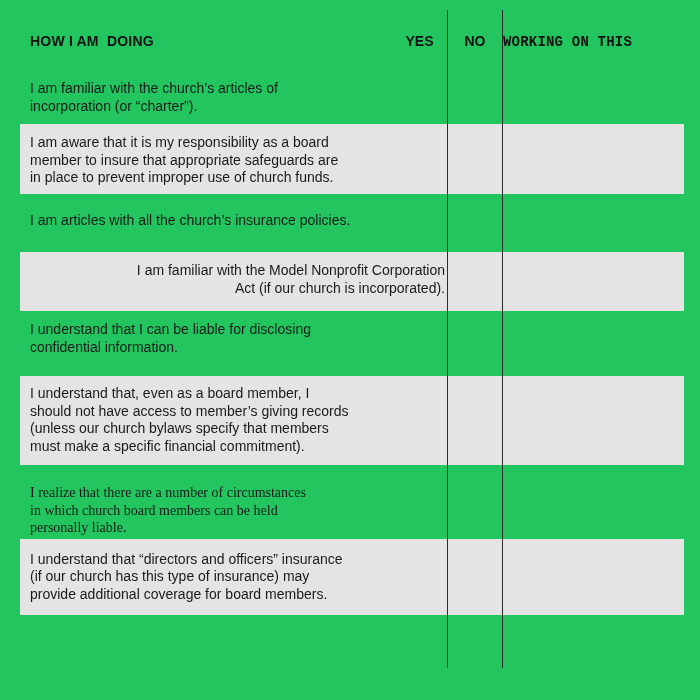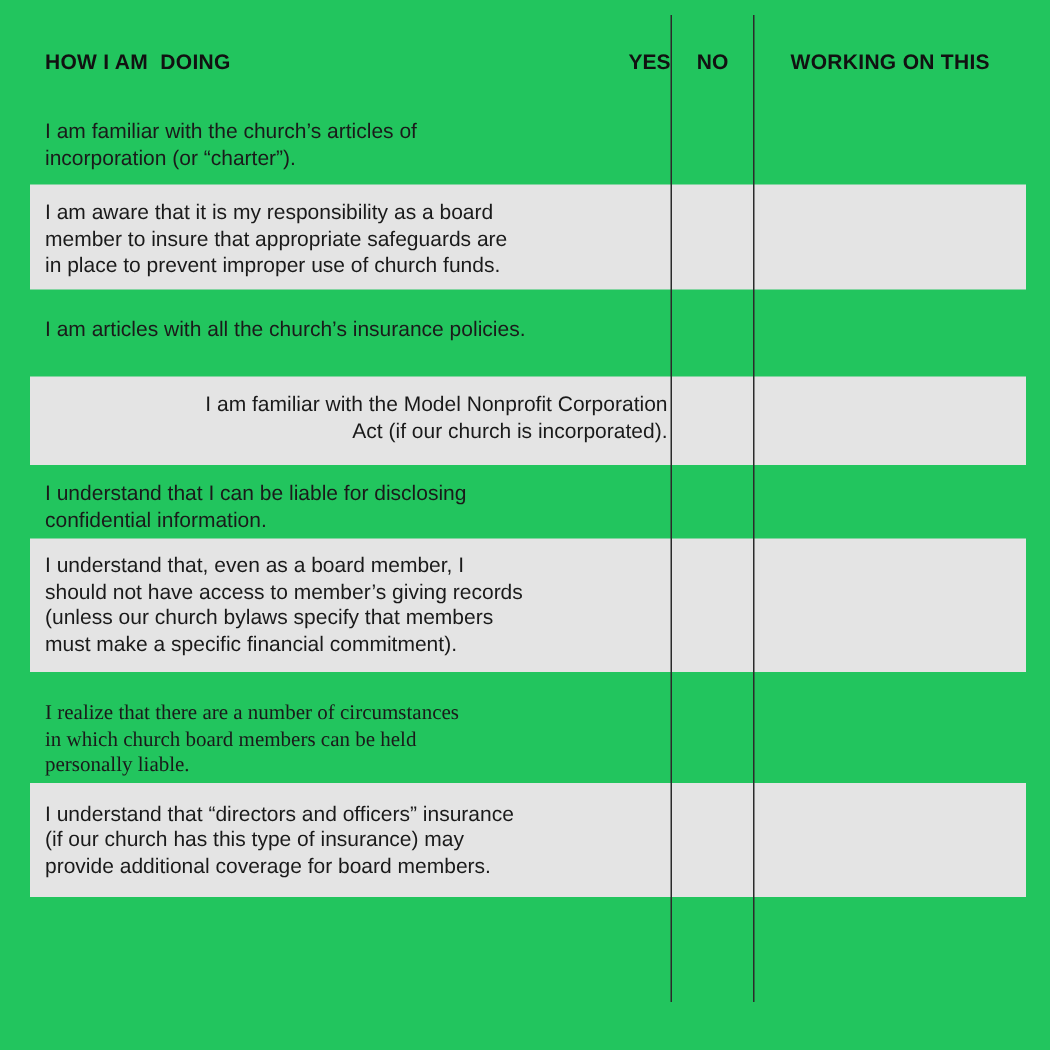--- a/index.html
+++ b/index.html
@@ -17,39 +17,39 @@
   .header-row {
     display: flex;
     align-items: baseline;
     padding-top: 33px;
     font-weight: bold;
     font-size: 14px;
     line-height: 16px;
     color: #111111;
   }
   .h-statement { width: 372px; padding-left: 10px; white-space: pre; letter-spacing: 0.2px; }
-  .h-yes { width: 55px; text-align: right; }
+  .h-yes { width: 55px; text-align: center; }
   .h-no { width: 56px; text-align: center; }
-  .h-working { width: 181px; text-align: center; letter-spacing: 0.2px; }
+  .h-working { width: 181px; letter-spacing: 0.2px; font-family: Liberation Mono, monospace; }
   .rows { margin-top: 16px; }
   .row { width: 664px; }
   .row:nth-child(even) { background: #e4e4e4; }
   .statement {
     padding-left: 10px;
     max-width: 425px;
     font-size: 14px;
     line-height: 17.5px;
     white-space: pre-line;
     color: #1a1a1a;
   }
   .r1 { padding: 14px 0 9px; }
   .r2 { padding: 10px 0 7px; }
   .r3 { padding: 18px 0 23px; }
   .r4 { padding: 10px 0 14px; text-align: right; }
-  .r5 { padding: 10px 0 4px; }
+  .r5 { padding: 10px 0 20px; }
   .r6 { padding: 9px 0 10px; }
   .r7 { padding: 19px 0 2px; font-family: Liberation Serif, serif; }
   .r8 { padding: 9px 0 3px; }
   .r9 { padding: 12px 0 12px; }
   .vline {
     position: absolute;
     top: 10px;
     height: 658px;
     width: 1px;
     background: #2b2b2b;

